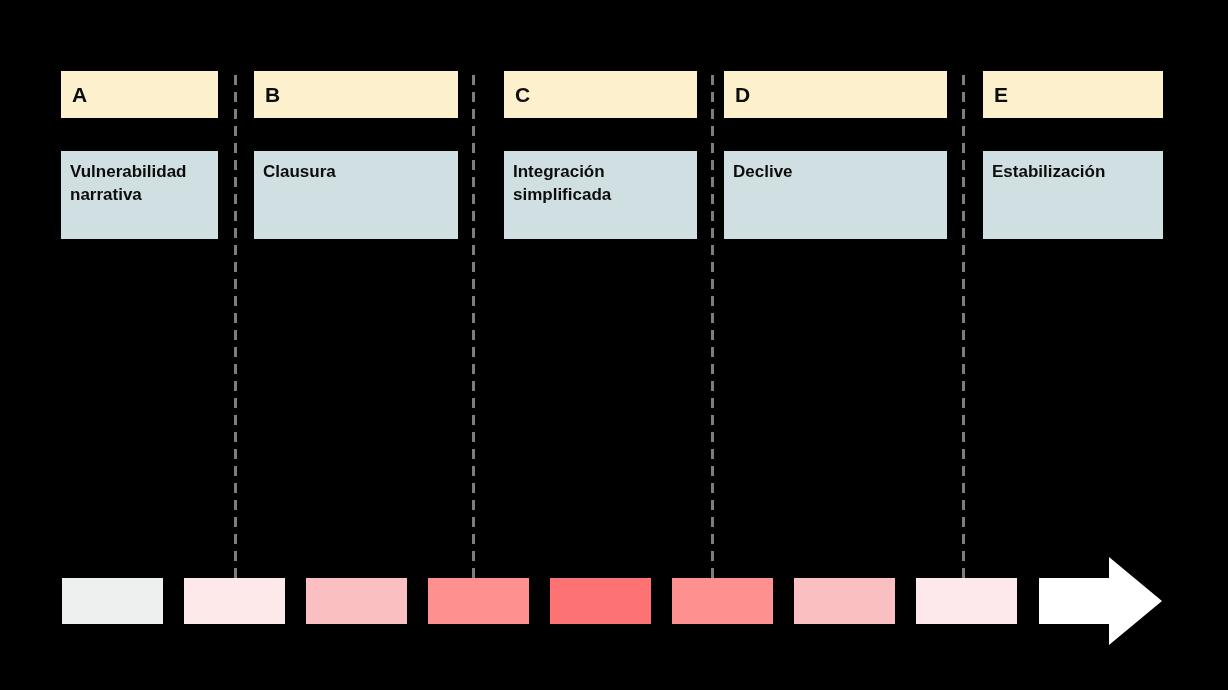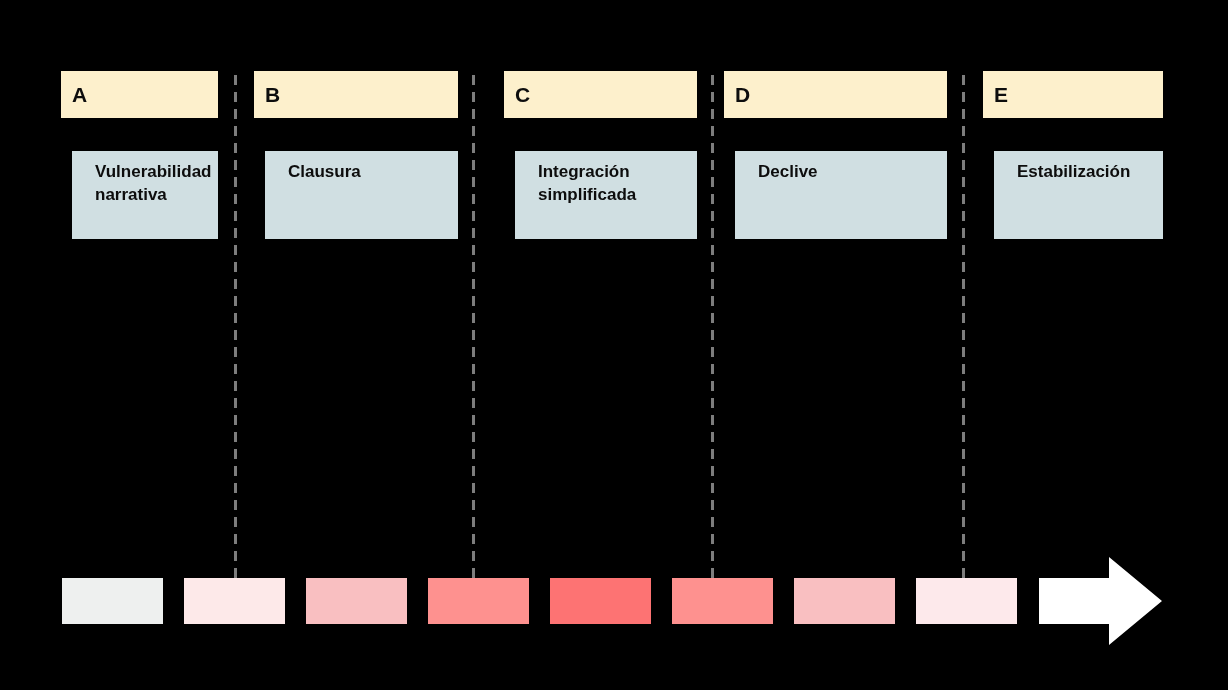--- a/index.html
+++ b/index.html
@@ -40,23 +40,22 @@
     position: absolute;
     top: 151px;
     left: 0;
     right: 0;
     height: 88px;
     background: var(--label-bg, #d0dfe2);
     color: var(--text, #0d0d0d);
     font-weight: bold;
     font-size: 17px;
     line-height: 1.35;
-    padding: 10px 8px 0 23px;
+    padding: 10px 8px 0 9px;
     box-sizing: border-box;
-    margin-left: 11px;
   }
 
   .dash {
     position: absolute;
     top: 75px;
     width: 3px;
     height: 503px;
     background: repeating-linear-gradient(
       to bottom,
       var(--dash, #7d7d7d) 0px,

